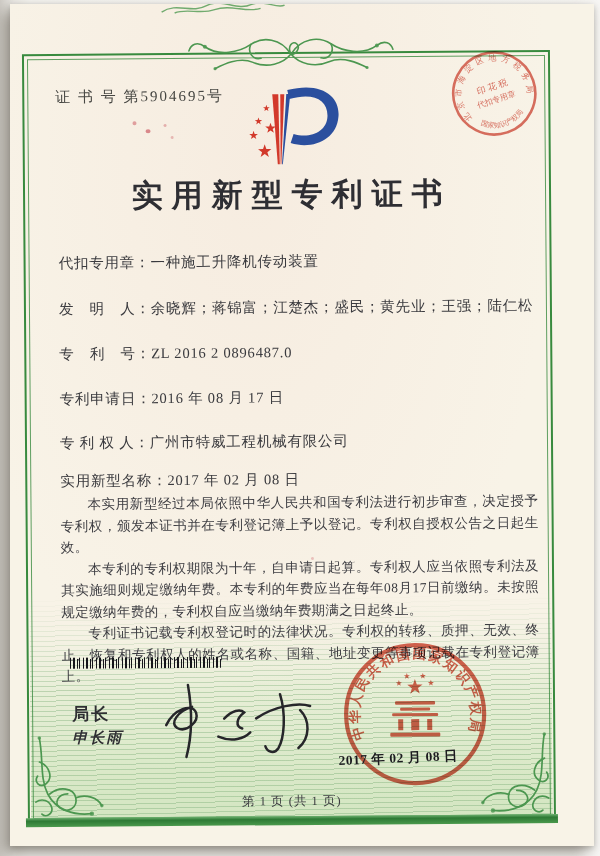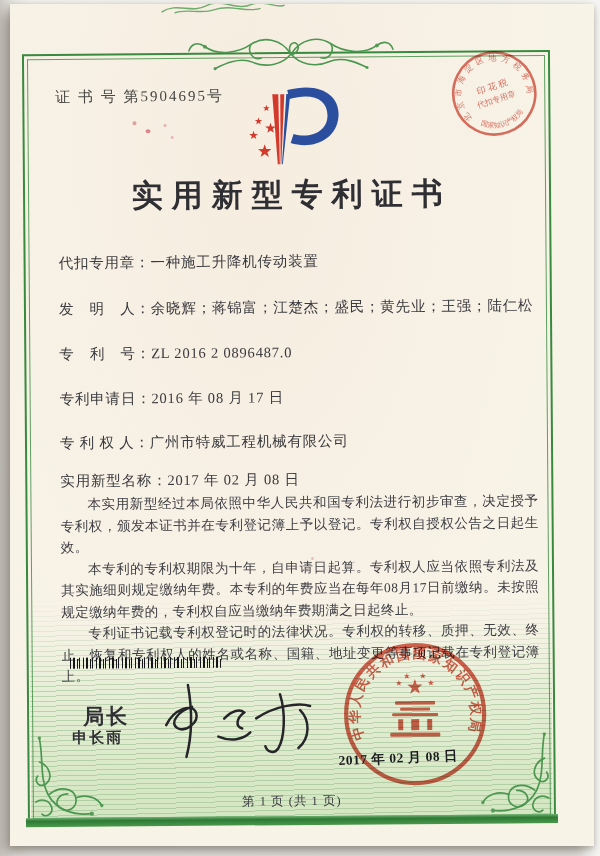--- a/index.html
+++ b/index.html
@@ -49,22 +49,22 @@
   .body-text p{margin:0;font-size:13.5px;line-height:21.5px;letter-spacing:.4px;
     text-indent:2em;text-align:justify;}
   .barcode{
     position:absolute;left:58px;top:652px;width:152px;height:11px;
     background:repeating-linear-gradient(90deg,
       #15151a 0 1.5px, transparent 1.5px 3px,
       #15151a 3px 5.5px, transparent 5.5px 7px,
       #15151a 7px 7.8px, transparent 7.8px 9.5px,
       #15151a 9.5px 10.3px, transparent 10.3px 13px);
   }
-  .sig-title{position:absolute;left:71px;top:697px;font-size:21px;letter-spacing:2px;color:#2f2f33;font-weight:600;}
-  .sig-name{position:absolute;left:60px;top:723px;font-size:15px;letter-spacing:2px;color:#2f2f33;font-weight:600;}
+  .sig-title{position:absolute;left:60px;top:697px;font-size:17px;letter-spacing:2px;color:#2f2f33;font-weight:600;}
+  .sig-name{position:absolute;left:60px;top:723px;font-size:15px;letter-spacing:2px;color:#2f2f33;font-weight:600;font-style:italic;}
   .signature{position:absolute;left:140px;top:668px;width:170px;height:90px;}
   .seal-main{position:absolute;left:328px;top:636px;width:150px;height:150px;mix-blend-mode:multiply;opacity:.93;}
   .tax-seal{position:absolute;left:432px;top:36px;width:110px;height:110px;mix-blend-mode:multiply;opacity:.88;}
   .date-stamp{
     position:absolute;left:326px;top:745px;width:190px;font-size:13.5px;font-weight:700;
     color:#1c1c20;letter-spacing:.5px;transform:rotate(-2deg);white-space:nowrap;
   }
   .footer{position:absolute;left:15px;top:789px;width:528px;text-align:center;
     font-size:12.5px;letter-spacing:1px;color:#3c3c40;}
   .flourish-top{position:absolute;left:178px;top:26px;width:212px;height:46px;}

